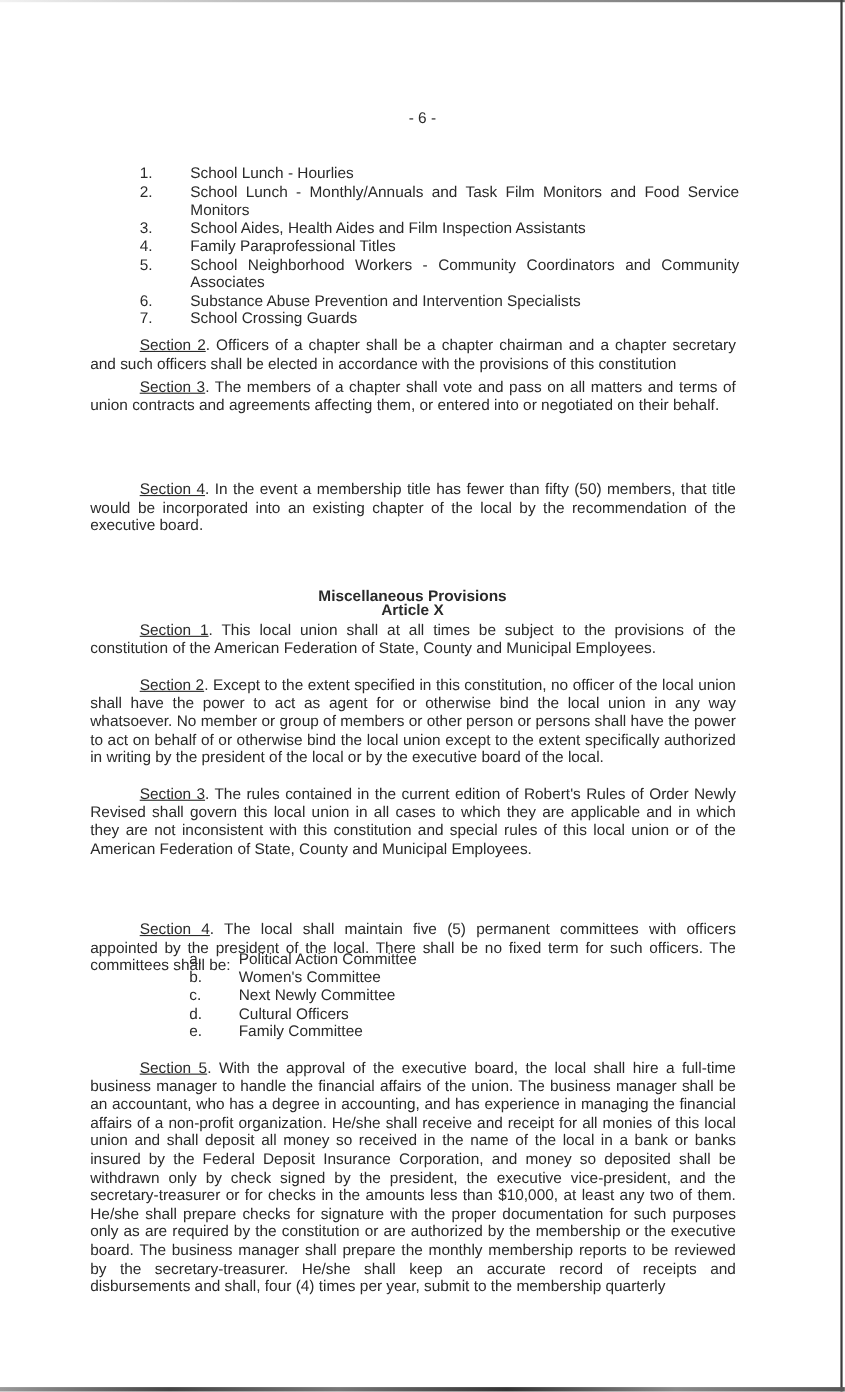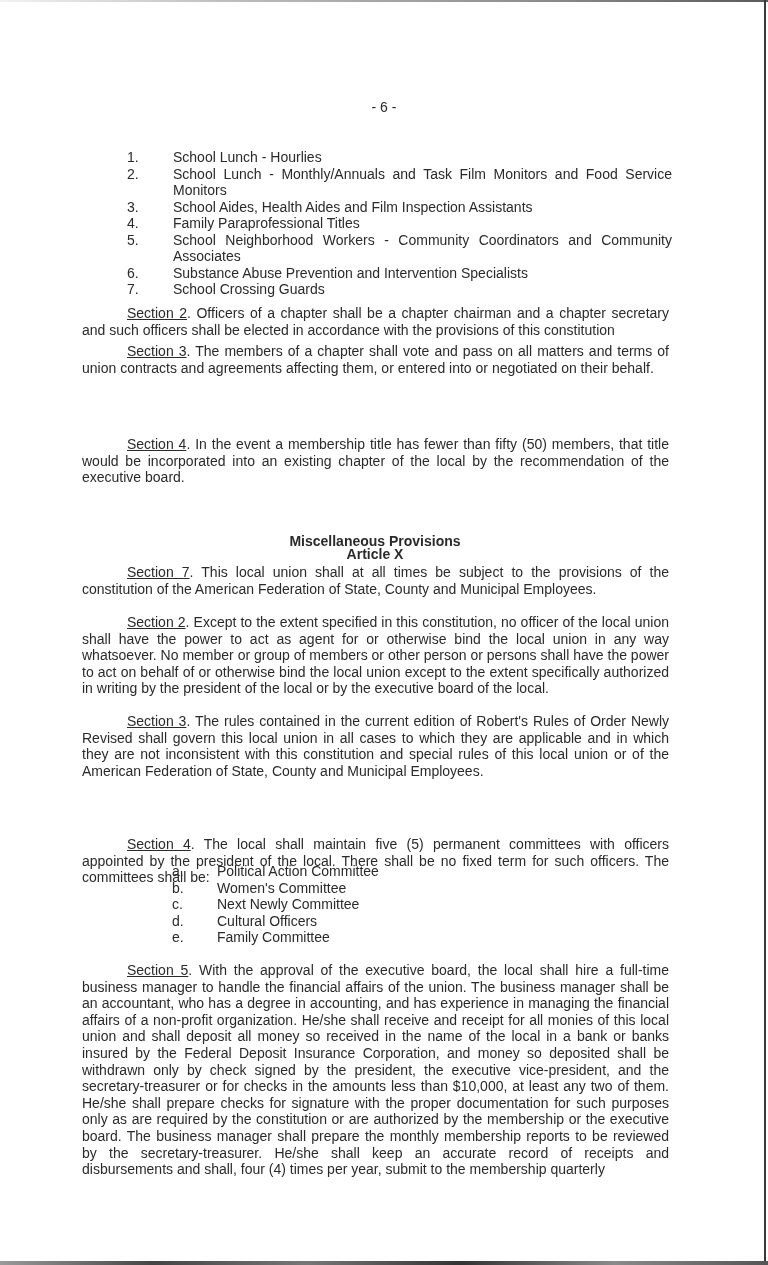--- a/index.html
+++ b/index.html
@@ -67,21 +67,21 @@
 
 <p class="para" style="top:305px; margin:0;"><span class="indent"></span><span class="sec">Section 2</span><span>.  Officers of a chapter shall be a chapter chairman and a chapter secretary and such officers shall be elected in accordance with the provisions of this constitution</span></p>
 
 <p class="para" style="top:343px; margin:0;"><span class="indent"></span><span class="sec">Section 3</span><span>.  The members of a chapter shall vote and pass on all matters and terms of union contracts and agreements affecting them, or entered into or negotiated on their behalf.</span></p>
 
 <p class="para" style="top:436px; margin:0;"><span class="indent"></span><span class="sec">Section 4</span><span>.  In the event a membership title has fewer than fifty (50) members, that title would be incorporated into an existing chapter of the local by the recommendation of the executive board.</span></p>
 
 <div class="article-head" style="top:514px;">Article X</div>
 <div class="article-head" style="top:501px;">Miscellaneous Provisions</div>
 
-<p class="para" style="top:564px; margin:0;"><span class="indent"></span><span class="sec">Section 7</span><span>.  This local union shall at all times be subject to the provisions of the constitution of the American Federation of State, County and Municipal Employees.</span></p>
+<p class="para" style="top:564px; margin:0;"><span class="indent"></span><span class="sec">Section 1</span><span>.  This local union shall at all times be subject to the provisions of the constitution of the American Federation of State, County and Municipal Employees.</span></p>
 
 <p class="para" style="top:614px; margin:0;"><span class="indent"></span><span class="sec">Section 2</span><span>.  Except to the extent specified in this constitution, no officer of the local union shall have the power to act as agent for or otherwise bind the local union in any way whatsoever.  No member or group of members or other person or persons shall have the power to act on behalf of or otherwise bind the local union except to the extent specifically authorized in writing by the president of the local or by the executive board of the local.</span></p>
 
 <p class="para" style="top:713px; margin:0;"><span class="indent"></span><span class="sec">Section 3</span><span>.  The rules contained in the current edition of Robert's Rules of Order Newly Revised shall govern this local union in all cases to which they are applicable and in which they are not inconsistent with this constitution and special rules of this local union or of the American Federation of State, County and Municipal Employees.</span></p>
 
 <p class="para" style="top:836px; margin:0;"><span class="indent"></span><span class="sec">Section 4</span><span>.  The local shall maintain five (5) permanent committees with officers appointed by the president of the local.  There shall be no fixed term for such officers.  The committees shall be:</span></p>
 
 <div class="alpha-list">
   <div class="alpha-item">
       <span class="n">a.</span>

